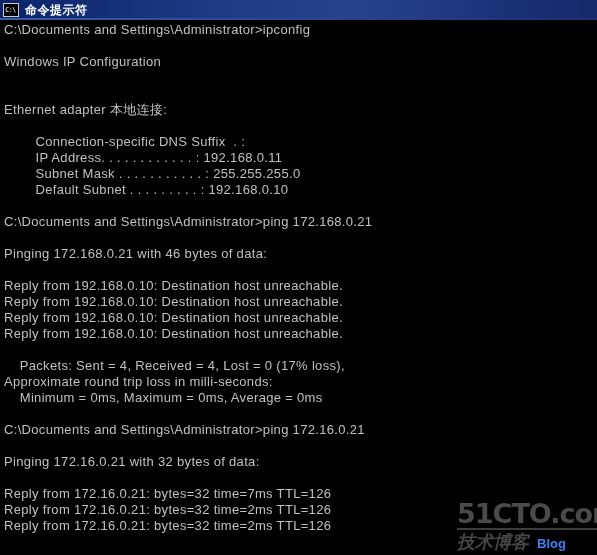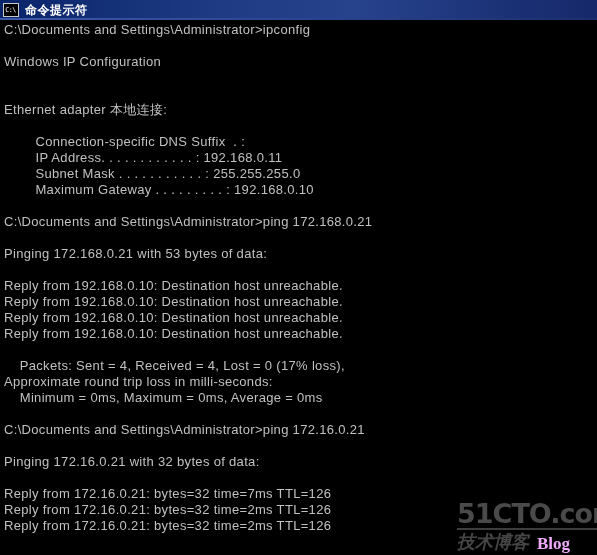--- a/index.html
+++ b/index.html
@@ -129,25 +129,25 @@
   #wm-sub-cn {
     font-family: "DejaVu Sans", "Liberation Sans", sans-serif;
     font-size: 18px;
     font-weight: bold;
     line-height: 19px;
     color: #454545;
     letter-spacing: 0px;
     font-style: italic;
   }
   #wm-sub-en {
-    font-family: Liberation Serif, serif;
-    font-size: 17px;
+    font-family: Liberation Sans, sans-serif;
+    font-size: 13px;
     font-weight: bold;
     line-height: 15px;
-    color: #f0abfc;
+    color: #3b82f6;
   }
 </style>
 </head>
 <body>
 
 <div id="window">
 
   <div id="titlebar">
     <div class="title-icon">
       <span>C:\</span>
@@ -161,25 +161,25 @@
         <div class="line">C:\Documents and Settings\Administrator&gt;ipconfig</div>
         <div class="line blank">&nbsp;</div>
         <div class="line">Windows IP Configuration</div>
         <div class="line blank">&nbsp;</div>
         <div class="line blank">&nbsp;</div>
         <div class="line">Ethernet adapter 本地连接:</div>
         <div class="line blank">&nbsp;</div>
         <div class="line">        Connection-specific DNS Suffix  . :</div>
         <div class="line">        IP Address. . . . . . . . . . . . : 192.168.0.11</div>
         <div class="line">        Subnet Mask . . . . . . . . . . . : 255.255.255.0</div>
-        <div class="line">        Maximum Gateway . . . . . . . . . : 192.168.0.10</div>
+        <div class="line">        Default Subnet . . . . . . . . . : 192.168.0.10</div>
         <div class="line blank">&nbsp;</div>
         <div class="line">C:\Documents and Settings\Administrator&gt;ping 172.168.0.21</div>
         <div class="line blank">&nbsp;</div>
-        <div class="line">Pinging 172.168.0.21 with 53 bytes of data:</div>
+        <div class="line">Pinging 172.168.0.21 with 46 bytes of data:</div>
         <div class="line blank">&nbsp;</div>
         <div class="line">Reply from 192.168.0.10: Destination host unreachable.</div>
         <div class="line">Reply from 192.168.0.10: Destination host unreachable.</div>
         <div class="line">Reply from 192.168.0.10: Destination host unreachable.</div>
         <div class="line">Reply from 192.168.0.10: Destination host unreachable.</div>
         <div class="line blank">&nbsp;</div>
         <div class="line">    Packets: Sent = 4, Received = 4, Lost = 0 (17% loss),</div>
         <div class="line">Approximate round trip loss in milli-seconds:</div>
         <div class="line">    Minimum = 0ms, Maximum = 0ms, Average = 0ms</div>
         <div class="line blank">&nbsp;</div>

